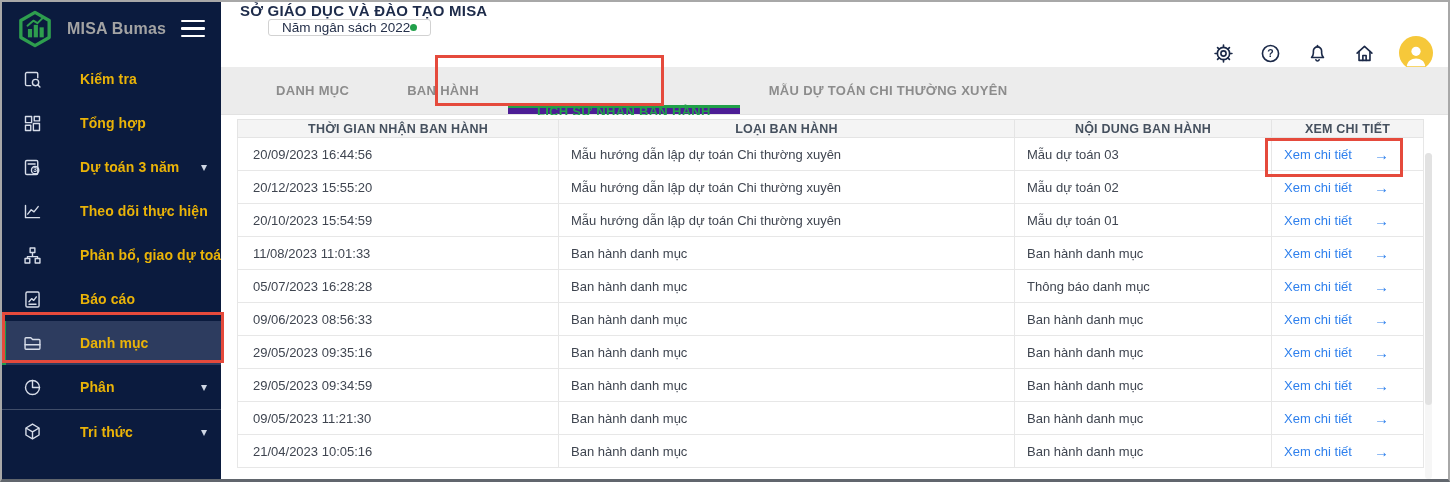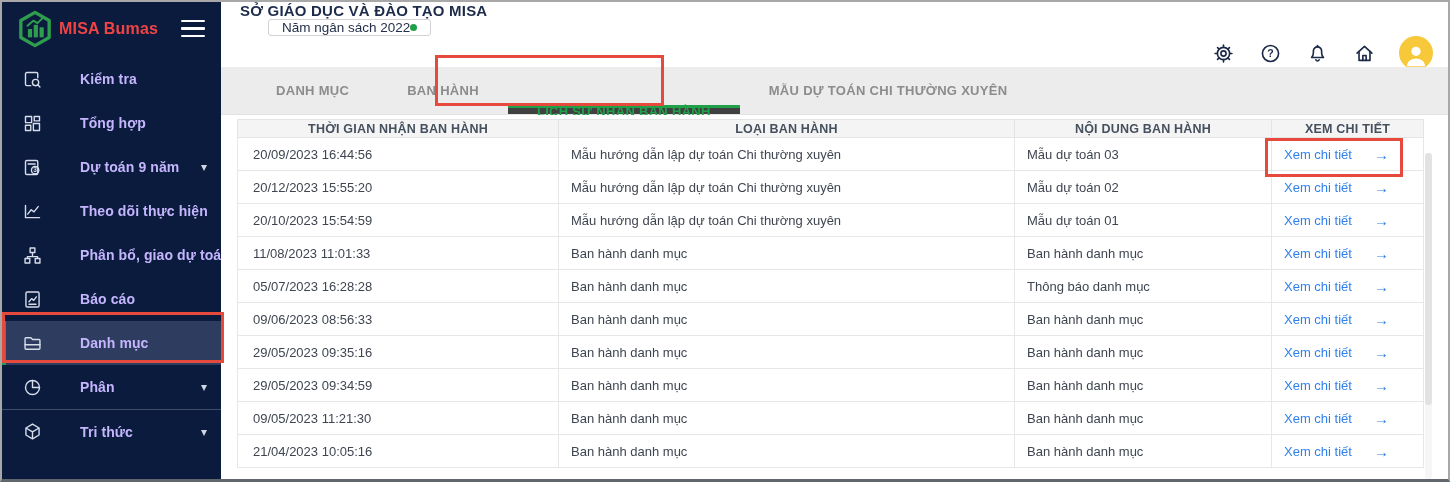--- a/index.html
+++ b/index.html
@@ -9,52 +9,52 @@
   .screen {
     position:relative; width:1450px; height:482px;
     border:2px solid #a8a8a8; border-bottom:3px solid #61666d;
     background:#fff; overflow:hidden; display:flex;
   }
 
   
   .sidebar { width:219px; flex-shrink:0; background:#0b1b3e; color:#e8edf6; }
   .logo-row { height:53px; display:flex; align-items:center; padding:0 16px 0 13px; }
   .logo-mark { width:40px; height:40px; flex-shrink:0; }
-  .logo-text { font-size:16px; font-weight:bold; color:#ef4444; margin-left:4px; letter-spacing:.2px; }
+  .logo-text { font-size:16px; font-weight:bold; color:#a3a3a3; margin-left:12px; letter-spacing:.2px; }
   .hamburger { margin-left:auto; display:flex; flex-direction:column; gap:5px; cursor:pointer; padding:4px 0; }
   .hamburger i { display:block; width:24px; height:2.6px; background:#fff; border-radius:1px; }
 
   .side-menu { padding-top:2px; }
   .side-item { position:relative; height:44px; display:flex; align-items:center; padding:0 14px 0 19px; cursor:pointer; }
   .side-item.divided { border-top:1px solid rgba(255,255,255,.22); }
   .side-item.active { background:#2d3c5f; }
   .side-item.active::before { content:""; position:absolute; left:0; top:0; bottom:0; width:4px; background:#1f9d4c; }
   .side-ic { width:22px; height:22px; flex-shrink:0; display:flex; align-items:center; justify-content:center; }
   .side-ic svg { width:21px; height:21px; }
-  .side-label { margin-left:17px; font-size:14px; font-weight:600; letter-spacing:.1px; color:#c4b5fd; white-space:nowrap;padding-left:20px; }
+  .side-label { margin-left:17px; font-size:14px; font-weight:600; letter-spacing:.1px; color:#eab308; white-space:nowrap;padding-left:20px; }
   .caret { margin-left:auto; font-size:12px; color:#cfd6e4; }
 
   
   .main { flex:1; display:flex; flex-direction:column; min-width:0; background:#fff; }
 
   .topbar { height:65px; background:#fff; display:flex; align-items:flex-start; padding:0 15px 0 19px; flex-shrink:0;flex-direction:column; }
   .org-name { font-size:15px; font-weight:bold; color:#1d2b4a; letter-spacing:.2px; white-space:nowrap; }
   .year-btn { margin-left:28px; height:32px; border:1px solid #d2d2d2; border-radius:3px; background:#fff;
               display:flex; align-items:center; padding:0 13px; font-size:13.5px; color:#25304a; cursor:pointer; }
   .status-dot { width:7px; height:7px; border-radius:50%; background:#21a04a; display:inline-block; }
   .top-icons { margin-left:auto; display:flex; align-items:center; gap:23px; }
   .tool-ic { width:24px; height:24px; display:flex; align-items:center; justify-content:center; cursor:pointer; }
   .tool-ic svg { width:23px; height:23px; }
   .avatar { width:34px; height:34px; border-radius:50%; background:#f6c83a; overflow:hidden; display:flex; align-items:flex-end; justify-content:center; cursor:pointer; }
   .avatar svg { width:30px; height:30px; }
 
   
   .tabbar { height:48px; background:#ececec; display:flex; align-items:stretch; padding-left:26px; flex-shrink:0; border-bottom:1px solid #e2e2e2; }
   .tab { display:flex; align-items:center; padding:0 29px; font-size:13px; font-weight:bold; color:#8c8c8c; letter-spacing:.3px; white-space:nowrap; cursor:pointer; }
-  .tab.active { background:#404040; color:#21a04a; border-top:3px solid #21a04a;margin-top:38px; }
+  .tab.active { background:#4c1d95; color:#21a04a; border-top:3px solid #21a04a;margin-top:38px; }
 
   
   .content { position:relative; flex:1; background:#fff; overflow:hidden; }
   table.grid { position:absolute; left:16px; top:4px; width:1186px; border-collapse:collapse; table-layout:fixed; }
   .grid th { height:18px; background:#f4f4f4; border:1px solid #e4e4e4; font-size:12.5px; font-weight:bold;
              color:#45505e; text-align:center; letter-spacing:.2px; }
   .grid td { height:33px; border:1px solid #e7e7e7; font-size:13px; color:#3f4550; padding:0 12px; white-space:nowrap; overflow:hidden; }
   .grid td.c-time { padding-left:15px; }
   .detail-link { color:#2f80ed; font-size:13px; text-decoration:none; display:flex; align-items:center; cursor:pointer; }
   .detail-link .arrow { margin-left:22px; font-size:15px; color:#2f80ed; }
@@ -117,21 +117,21 @@
   </div>
         <div class="side-item">
     <span class="side-ic">
             <svg viewBox="0 0 24 24" fill="none" stroke="#d7dde9" stroke-width="1.6" stroke-linecap="round" stroke-linejoin="round">
               <rect x="4" y="4" width="14" height="16" rx="1.5"></rect>
               <path d="M7 8h8"></path>
               <circle cx="15" cy="15" r="4.2"></circle>
               <text x="15" y="17.6" text-anchor="middle" font-size="7.5" font-weight="bold" fill="#d7dde9" stroke="none" font-family="Liberation Sans, sans-serif">3</text>
             </svg>
           </span>
-    <span class="side-label">Dự toán 9 năm</span>
+    <span class="side-label">Dự toán 3 năm</span>
     <span class="caret" style="">▾</span>
   </div>
         <div class="side-item">
     <span class="side-ic">
             <svg viewBox="0 0 24 24" fill="none" stroke="#d7dde9" stroke-width="1.6" stroke-linecap="round" stroke-linejoin="round">
               <path d="M4 5v14h16"></path>
               <path d="M6.5 15l4-5 3.2 2.4 4.8-6"></path>
             </svg>
           </span>
     <span class="side-label">Theo dõi thực hiện</span>

